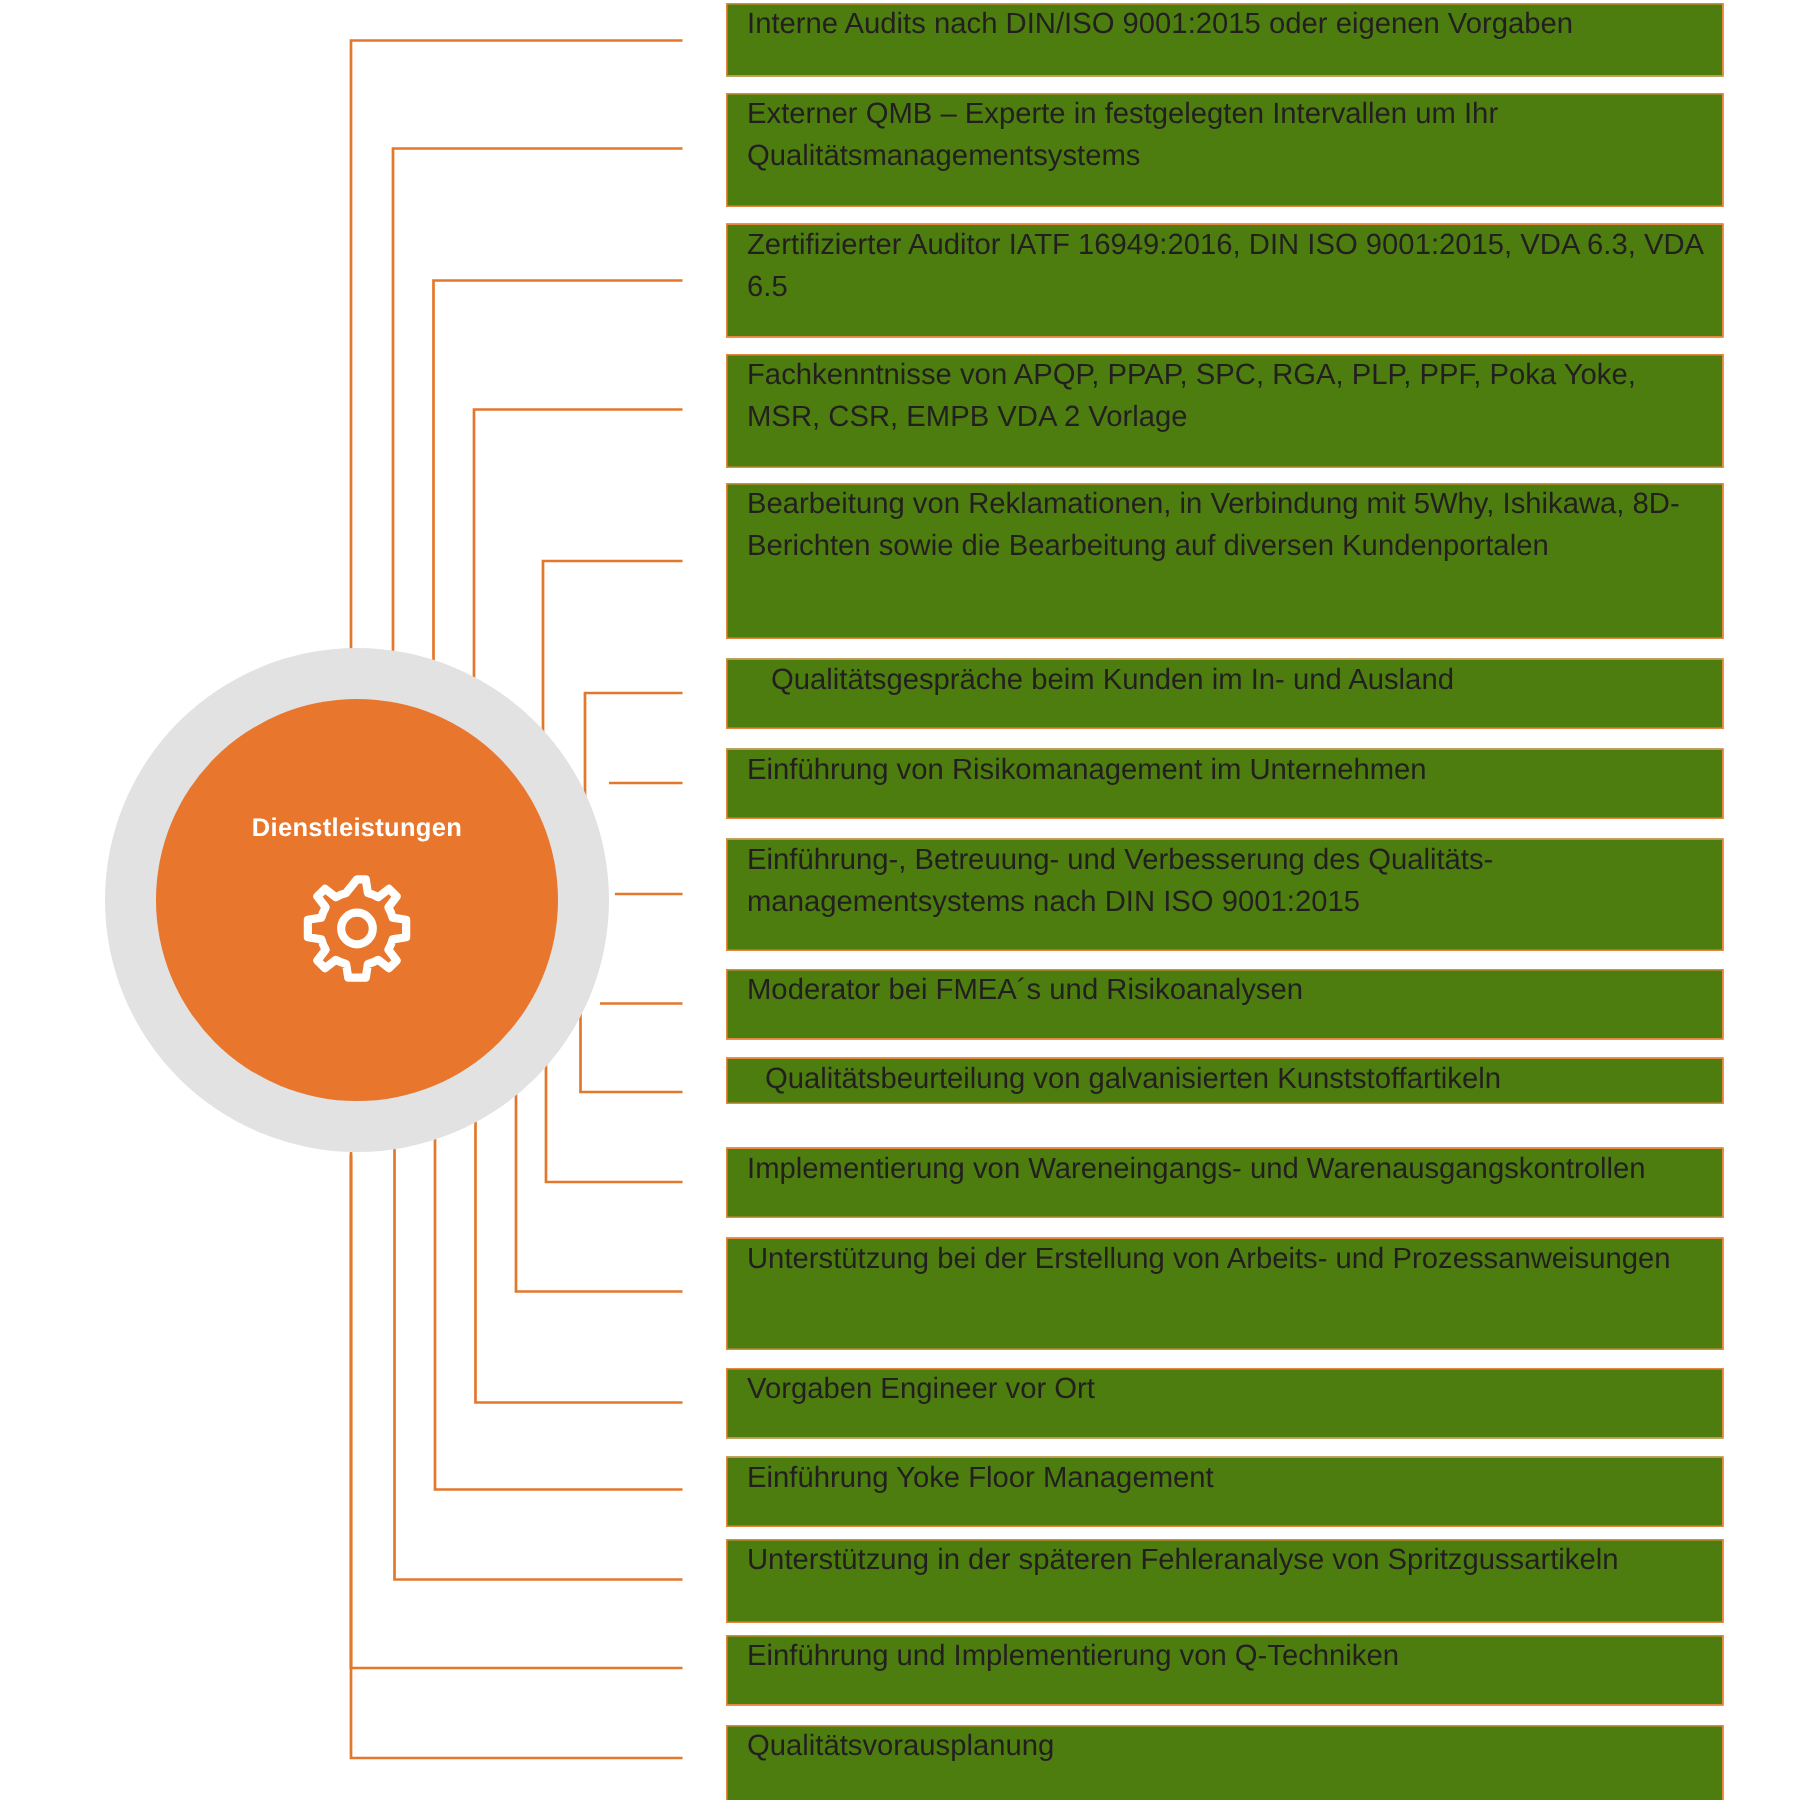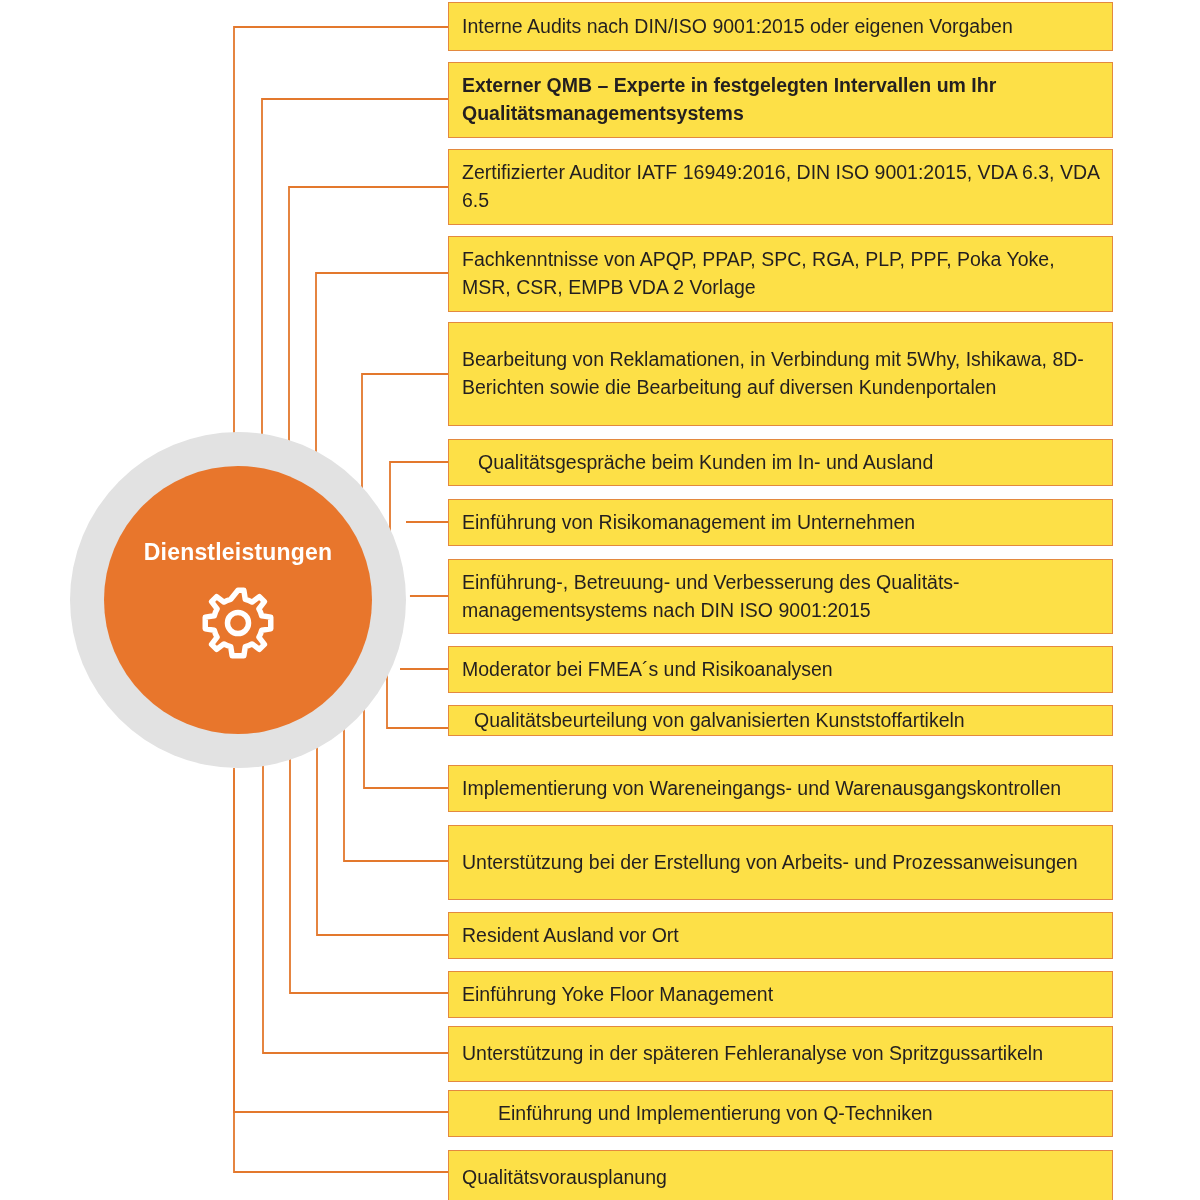--- a/index.html
+++ b/index.html
@@ -48,43 +48,42 @@
     border-radius: 50%;
     background: #e8762c;
     display: flex;
     flex-direction: column;
     align-items: center;
     justify-content: center;
     box-sizing: border-box;
   }
   .hub-label {
     color: #ffffff;
-    font-size: 23px;
+    font-size: 17px;
     font-weight: bold;
     letter-spacing: 0.2px;
     text-align: center;
     margin-bottom: 18px;
     white-space: nowrap;
   }
   .hub-icon {
     width: 78px;
     height: 78px;
     display: block;
   }
 
   
   .item-box {
     position: absolute;
-    left: 448px;
+    left: 484px;
     width: 665px;
     border: 1.6px solid #e3893f;
-    background: #fde047;
+    background: #4d7c0f;
     box-sizing: border-box;
     display: flex;
-    align-items: center;
   }
   .item-text {
     color: #231f20;
     font-size: 19.5px;
     line-height: 1.42;
     padding: 0 12px 0 13px;
     width: 100%;
     box-sizing: border-box;
   }
 </style>
@@ -120,21 +119,21 @@
         <path d="M50 8 L57.5 8 L59.3 19.6 A31.5 31.5 0 0 1 68.1 23.2 L77.4 16.1 L83.9 22.6 L76.8 31.9 A31.5 31.5 0 0 1 80.4 40.7 L92 42.5 L92 50 L92 57.5 L80.4 59.3 A31.5 31.5 0 0 1 76.8 68.1 L83.9 77.4 L77.4 83.9 L68.1 76.8 A31.5 31.5 0 0 1 59.3 80.4 L57.5 92 L50 92 L42.5 92 L40.7 80.4 A31.5 31.5 0 0 1 31.9 76.8 L22.6 83.9 L16.1 77.4 L23.2 68.1 A31.5 31.5 0 0 1 19.6 59.3 L8 57.5 L8 50 L8 42.5 L19.6 40.7 A31.5 31.5 0 0 1 23.2 31.9 L16.1 22.6 L22.6 16.1 L31.9 23.2 A31.5 31.5 0 0 1 40.7 19.6 Z" fill="none" stroke="#ffffff" stroke-width="7" stroke-linejoin="round"></path>
         <circle cx="50" cy="50" r="13.5" fill="none" stroke="#ffffff" stroke-width="7"></circle>
       </svg>
     </div>
   </div>
 
   <div id="items-container">
       <div class="item-box" style="top: 2px; height: 49px; border-color: rgb(227, 137, 63);">
         <div class="item-text">Interne Audits nach DIN/ISO 9001:2015 oder eigenen Vorgaben</div>
       </div>
-      <div class="item-box" style="top: 62px; height: 76px; border-color: rgb(227, 137, 63); font-weight: bold;">
+      <div class="item-box" style="top: 62px; height: 76px; border-color: rgb(227, 137, 63);">
         <div class="item-text">Externer QMB – Experte in festgelegten Intervallen um Ihr Qualitätsmanagementsystems</div>
       </div>
       <div class="item-box" style="top: 149px; height: 76px; border-color: rgb(227, 137, 63);">
         <div class="item-text">Zertifizierter Auditor IATF 16949:2016, DIN ISO 9001:2015, VDA 6.3, VDA 6.5</div>
       </div>
       <div class="item-box" style="top: 236px; height: 76px; border-color: rgb(227, 137, 63);">
         <div class="item-text">Fachkenntnisse von APQP, PPAP, SPC, RGA, PLP, PPF, Poka Yoke, MSR, CSR, EMPB VDA 2 Vorlage</div>
       </div>
       <div class="item-box" style="top: 322px; height: 104px; border-color: rgb(227, 137, 63);">
         <div class="item-text">Bearbeitung von Reklamationen, in Verbindung mit 5Why, Ishikawa, 8D-Berichten sowie die Bearbeitung auf diversen Kundenportalen</div>
@@ -154,28 +153,28 @@
       <div class="item-box" style="top: 705px; height: 31px; border-color: rgb(227, 137, 63); padding-left: 12px;">
         <div class="item-text">Qualitätsbeurteilung von galvanisierten Kunststoffartikeln</div>
       </div>
       <div class="item-box" style="top: 765px; height: 47px; border-color: rgb(227, 137, 63);">
         <div class="item-text">Implementierung von Wareneingangs- und Warenausgangskontrollen</div>
       </div>
       <div class="item-box" style="top: 825px; height: 75px; border-color: rgb(227, 137, 63);">
         <div class="item-text">Unterstützung bei der Erstellung von Arbeits- und Prozessanweisungen</div>
       </div>
       <div class="item-box" style="top: 912px; height: 47px; border-color: rgb(227, 137, 63);">
-        <div class="item-text">Resident Ausland vor Ort</div>
+        <div class="item-text">Vorgaben Engineer vor Ort</div>
       </div>
       <div class="item-box" style="top: 971px; height: 47px; border-color: rgb(227, 137, 63);">
         <div class="item-text">Einführung Yoke Floor Management</div>
       </div>
       <div class="item-box" style="top: 1026px; height: 56px; border-color: rgb(227, 137, 63);">
         <div class="item-text">Unterstützung in der späteren Fehleranalyse von Spritzgussartikeln</div>
       </div>
-      <div class="item-box" style="top: 1090px; height: 47px; border-color: rgb(227, 137, 63); padding-left: 36px;">
+      <div class="item-box" style="top: 1090px; height: 47px; border-color: rgb(227, 137, 63);">
         <div class="item-text">Einführung und Implementierung von Q-Techniken</div>
       </div>
       <div class="item-box" style="top: 1150px; height: 56px; border-color: rgb(227, 137, 63);">
         <div class="item-text">Qualitätsvorausplanung</div>
       </div>
     </div>
 </div>
 
 </body></html>

